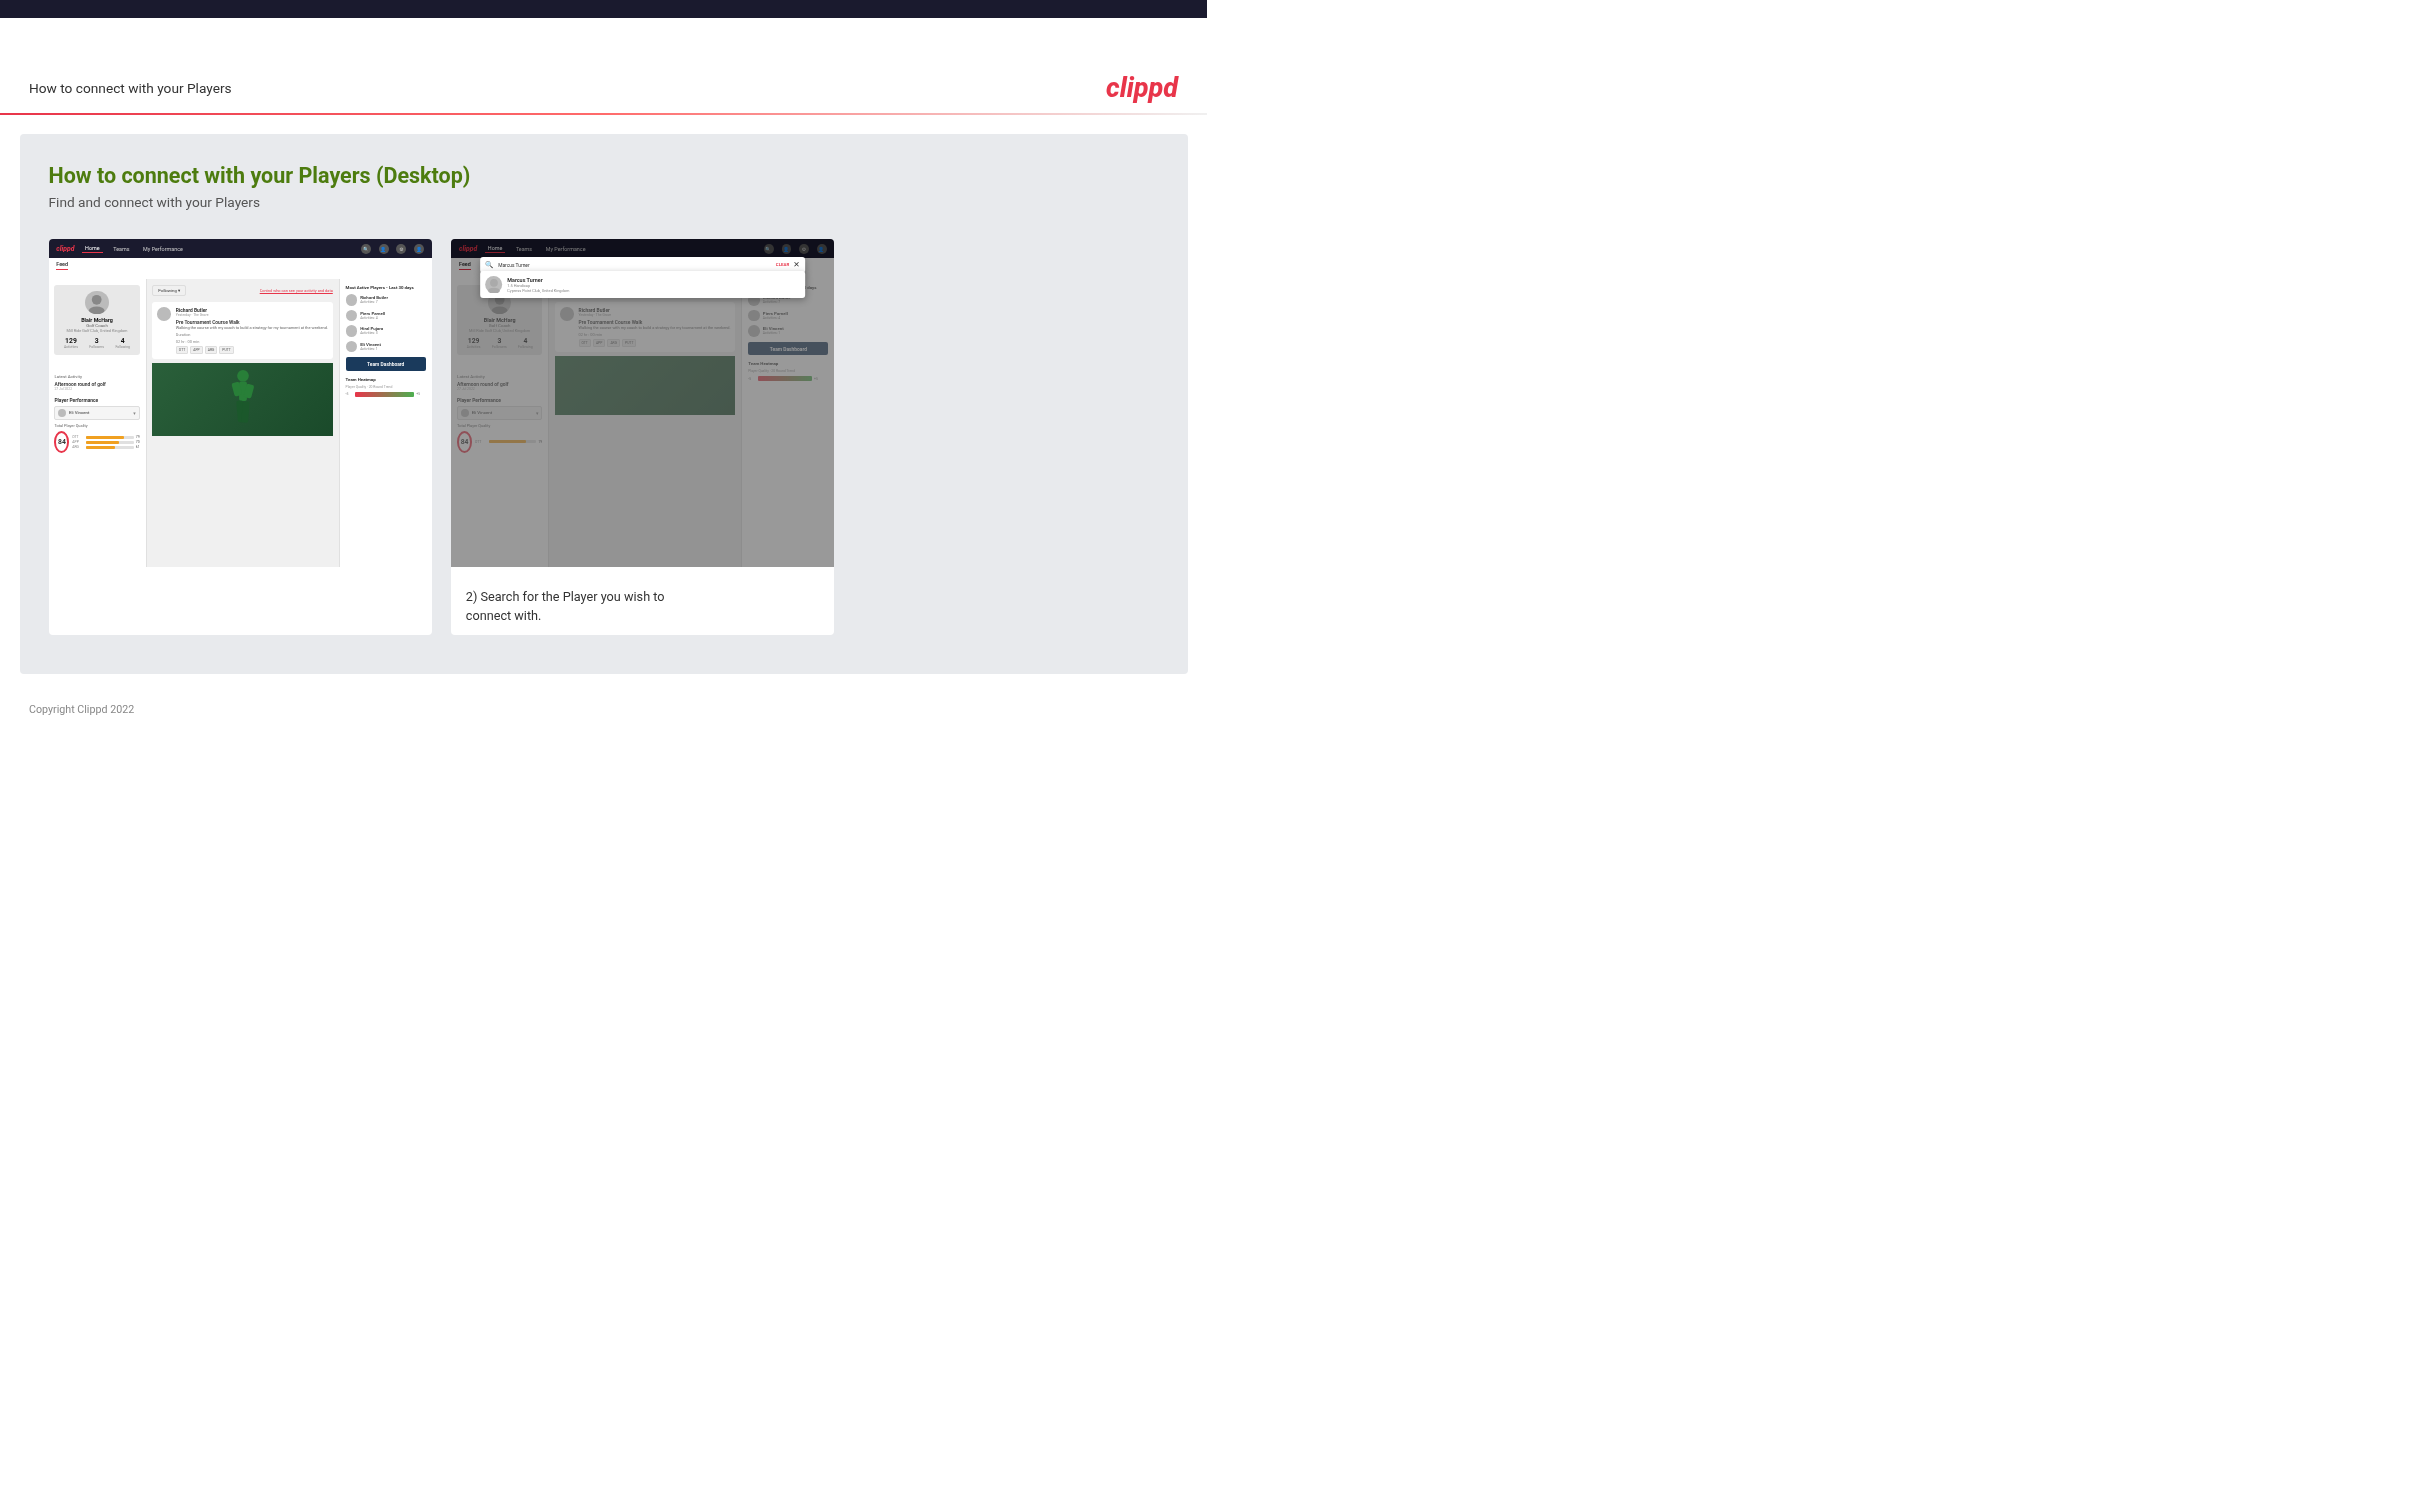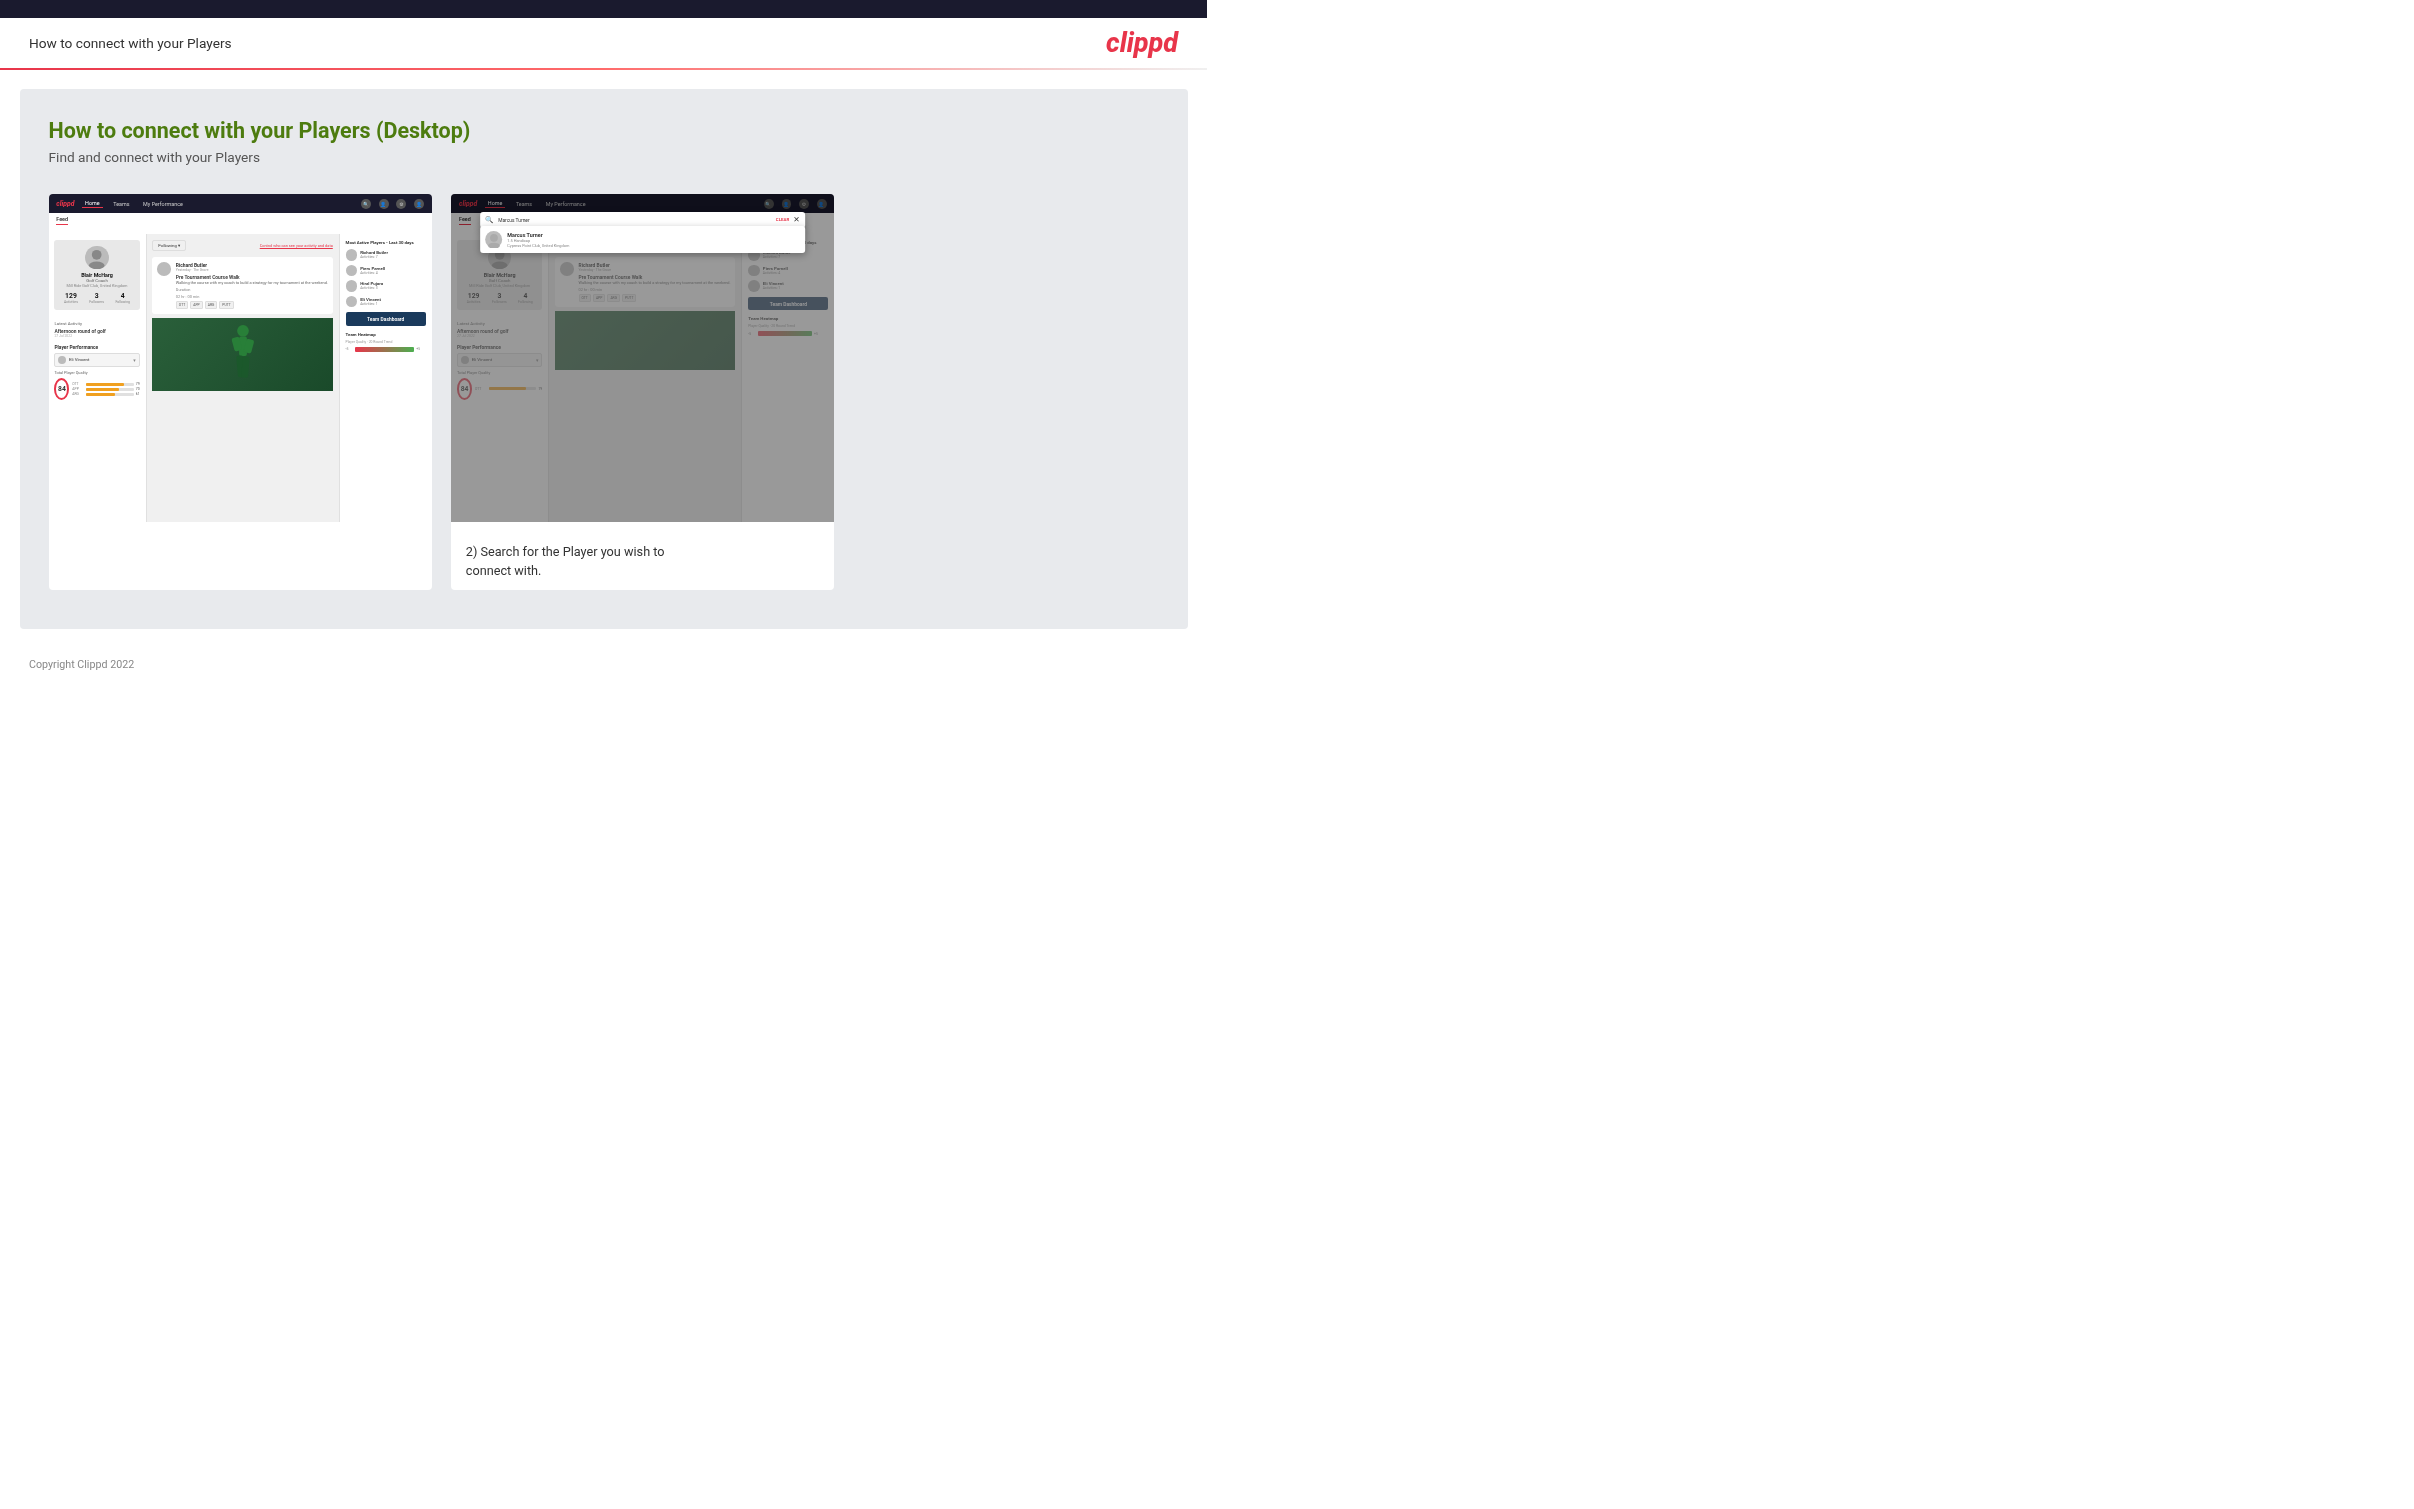--- a/index.html
+++ b/index.html
@@ -18,20 +18,21 @@
       width: 100%;
     }
 
     
     .header {
       display: flex;
       align-items: center;
       justify-content: space-between;
       padding: 9px 29px;
       background: #fff;
+      margin-top: 45px;
     }
     .header-title {
       font-size: 13.7px;
       color: #333;
       font-weight: 400;
     }
     .logo {
       font-size: 27px;
       font-weight: 800;
       color: #e8354a;
@@ -130,21 +131,21 @@
       padding-bottom: 2px;
       margin-bottom: 5.9px;
       display: inline-block;
     }
 
     .profile-section {
       background: #e8e8e8;
       border-radius: 2.9px;
       padding: 5.9px 3.9px;
       text-align: center;
-      margin-bottom: 11px;
+      margin-bottom: 19px;
     }
     .profile-avatar {
       width: 23.4px;
       height: 23.4px;
       border-radius: 50%;
       background: #bbb;
       margin: 0 auto 2.9px;
       display: flex;
       align-items: center;
       justify-content: center;

